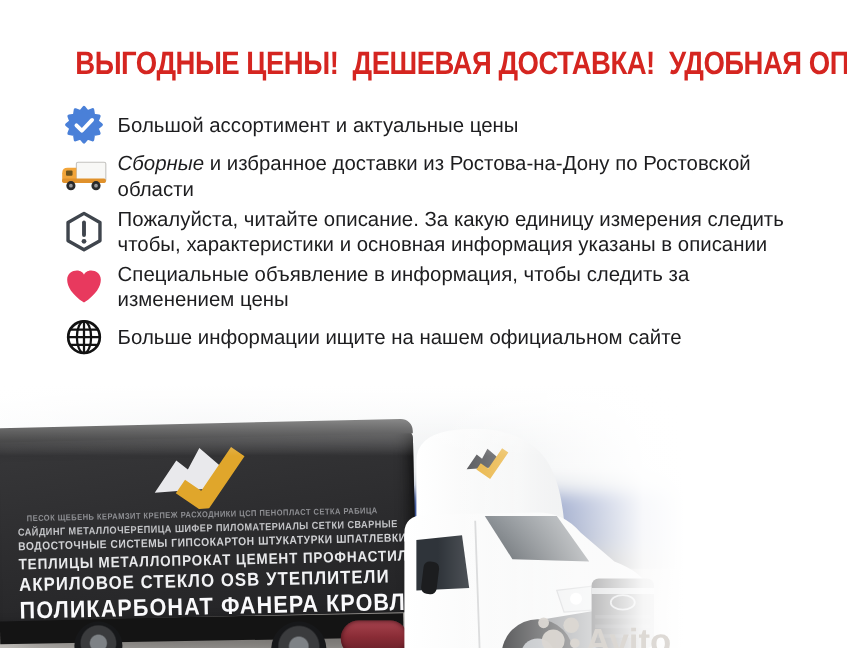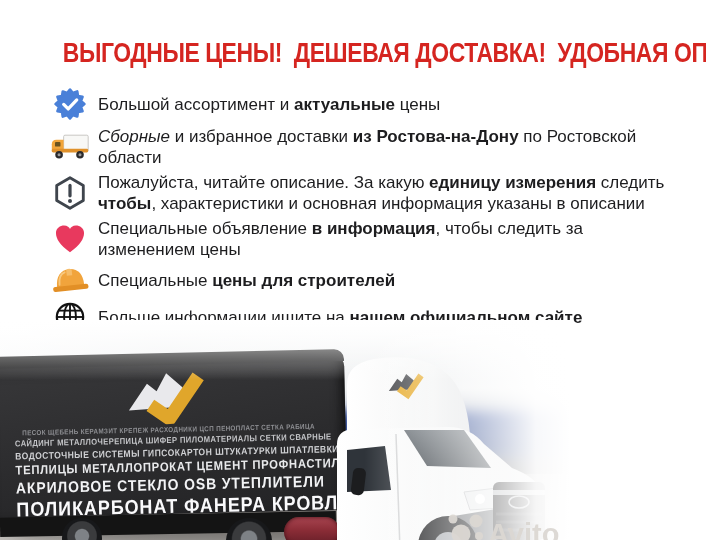--- a/index.html
+++ b/index.html
@@ -15,21 +15,21 @@
   .headline span{
     display:inline-block;transform:scaleX(.85);transform-origin:50% 50%;
     font-size:27px;font-weight:700;letter-spacing:-.5px;color:#d52520;
     white-space:pre;
   }
   
   .bullets{position:absolute;top:86px;left:50px;width:616px;}
   .bullet{display:flex;align-items:center;margin-bottom:4px;min-height:32px;}
   .bullet .ic{flex:0 0 40px;display:flex;align-items:center;justify-content:center;}
   .bullet p{margin:0 0 0 8px;font-size:17px;line-height:21px;color:#1d1d1f;}
-  .bullet b{font-weight:700;}
+  .bullet b{font-weight:400;}
   .bullet i{font-style:italic;}
   
   .photo{position:absolute;left:0;top:320px;width:570px;height:234px;overflow:hidden;}
   .sky{position:absolute;inset:0;
     background:
       radial-gradient(ellipse 320px 90px at 72% 22%, #eef0f1 0%, rgba(238,240,241,0) 70%),
       radial-gradient(ellipse 260px 70px at 30% 12%, #f3f4f5 0%, rgba(243,244,245,0) 70%),
       linear-gradient(#ffffff 0%, #f2f3f4 45%, #e4e6e8 70%, #dadcdd 100%);}
   .bg-roof{position:absolute;left:0;top:34px;width:280px;height:64px;
     background:#ccd1d6;clip-path:polygon(0 45%,100% 0,100% 28%,0 95%);filter:blur(3px);opacity:.9;}
@@ -125,31 +125,20 @@
 
     <div class="bullet">
       <span class="ic">
         <svg width="34" height="32" viewBox="0 0 40 37">
           <path d="M20 34 C8 26 3.5 18 3.5 11.5 C3.5 5.5 8.5 2.5 13 2.5 C16.8 2.5 19.4 4.8 20 6.8 C20.6 4.8 23.2 2.5 27 2.5 C31.5 2.5 36.5 5.5 36.5 11.5 C36.5 18 32 26 20 34 Z" fill="#e8395e"></path>
         </svg>
       </span>
       <p><span>Специальные объявление </span><b>в информация</b><span>, чтобы следить за изменением цены</span></p>
     </div>
 
-    <div class="bullet">
-      <span class="ic">
-        <svg width="40" height="32" viewBox="0 0 44 34" style="transform:rotate(-6deg)">
-          <path d="M7 24 C7 11 13 5 22 5 C31 5 37 11 37 24 Z" fill="#f1a43c"></path>
-          <path d="M19 5.5 Q22 3.5 25 5.5 L25 12 L19 12 Z" fill="#f6bd6a"></path>
-          <rect x="2.5" y="23" width="39" height="5.5" rx="2.7" fill="#e28f26"></rect>
-          <path d="M10 21 C10 13 13 9 17 8" fill="none" stroke="#f8c87e" stroke-width="2" stroke-linecap="round"></path>
-        </svg>
-      </span>
-      <p><span>Специальные </span><b>цены для строителей</b></p>
-    </div>
 
     <div class="bullet">
       <span class="ic">
         <svg width="34" height="34" viewBox="0 0 40 40">
           <circle cx="20" cy="20" r="15.5" fill="none" stroke="#121212" stroke-width="2.6"></circle>
           <ellipse cx="20" cy="20" rx="7" ry="15.5" fill="none" stroke="#121212" stroke-width="2.2"></ellipse>
           <line x1="20" y1="4.5" x2="20" y2="35.5" stroke="#121212" stroke-width="2.2"></line>
           <line x1="4.5" y1="20" x2="35.5" y2="20" stroke="#121212" stroke-width="2.2"></line>
           <line x1="6.5" y1="12.5" x2="33.5" y2="12.5" stroke="#121212" stroke-width="2.2"></line>
           <line x1="6.5" y1="27.5" x2="33.5" y2="27.5" stroke="#121212" stroke-width="2.2"></line>

